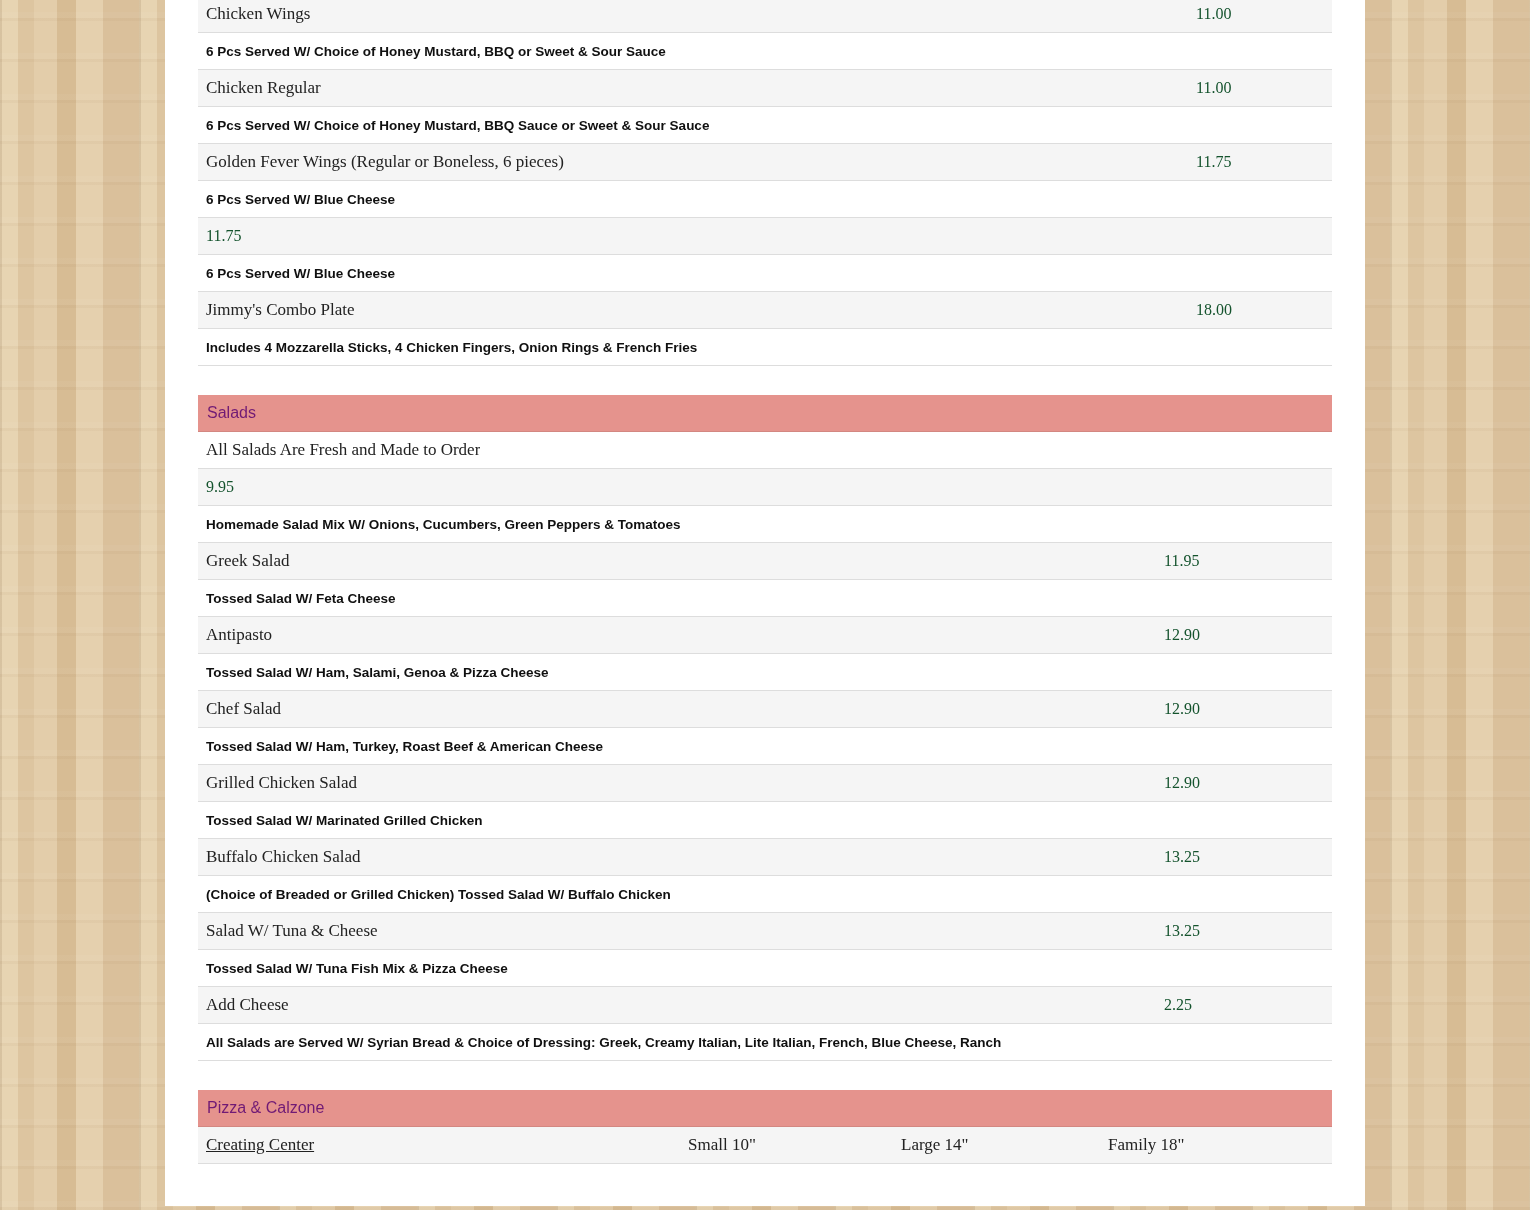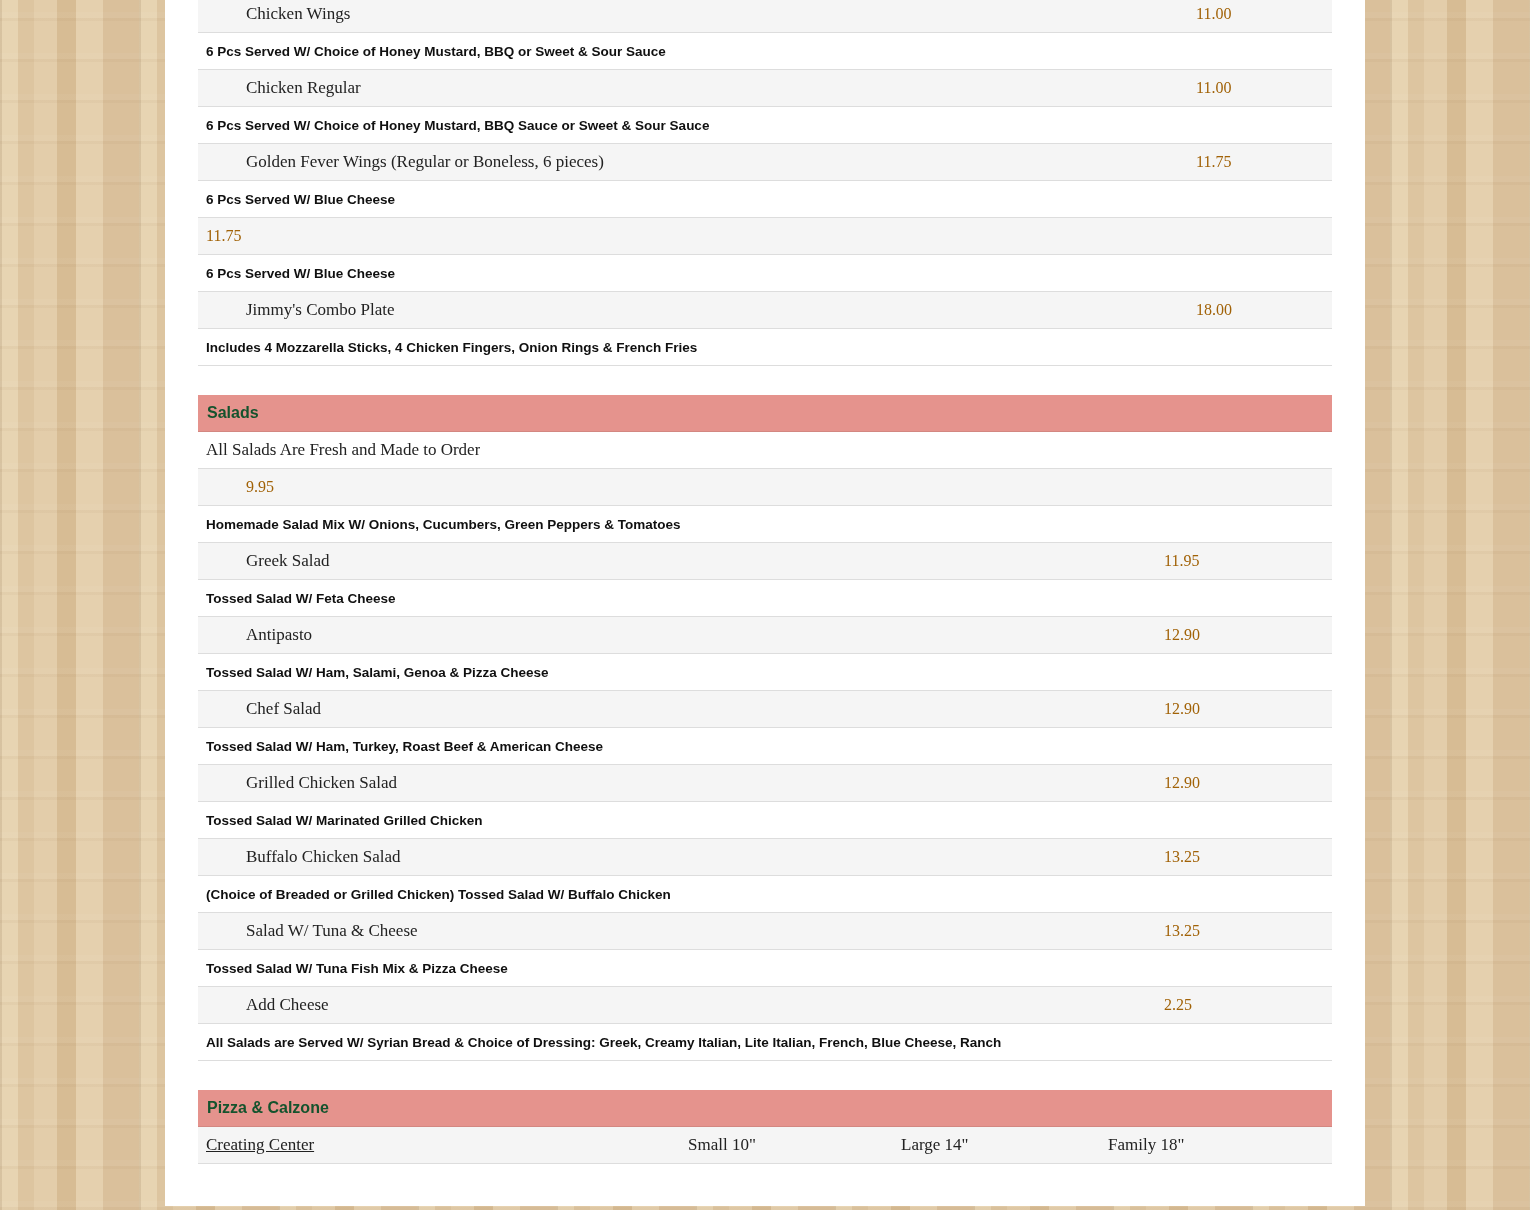--- a/index.html
+++ b/index.html
@@ -28,49 +28,49 @@
     height:37px;
     background:var(--accent, #e5938d);
     display:flex;
     align-items:center;
     padding:0 9px;
     border-bottom:1px solid rgba(0,0,0,0.08);
   }
   .section-title{
     font-family:"Liberation Sans", sans-serif;
     font-size:16px;
-    font-weight:bold;
-    color:#14532d;
+    font-weight:normal;
+    color:#701a75;
   }
 
   .row{
     height:37px;
     display:flex;
     align-items:center;
     padding:0 8px;
     border-bottom:1px solid #dddddd;
   }
   .item-row, .columns-row{ background:var(--stripe, #f5f5f5); }
   .desc-row, .note-row{ background:#ffffff;align-items:center; }
 
   .item-name, .note-text, .col-name, .col-cell{
     font-size:17px;
     color:#222222;
     white-space:nowrap;
     overflow:hidden;
   }
-  .item-name{ flex:1;margin-left:40px; }
+  .item-name{ flex:1; }
   .item-price{
     font-size:16px;
-    color:#a16207;
+    color:#14532d;
     width:160px;
     text-align:left;
   }
   .sec-0 .item-price{ width:128px; }
-  .sec-1 .item-price{ width:160px;margin-left:40px; }
+  .sec-1 .item-price{ width:160px; }
 
   .desc-text{
     font-family:"Liberation Sans", sans-serif;
     font-weight:bold;
     font-size:13.5px;
     color:#101010;
     white-space:nowrap;
     overflow:hidden;
   }
 

